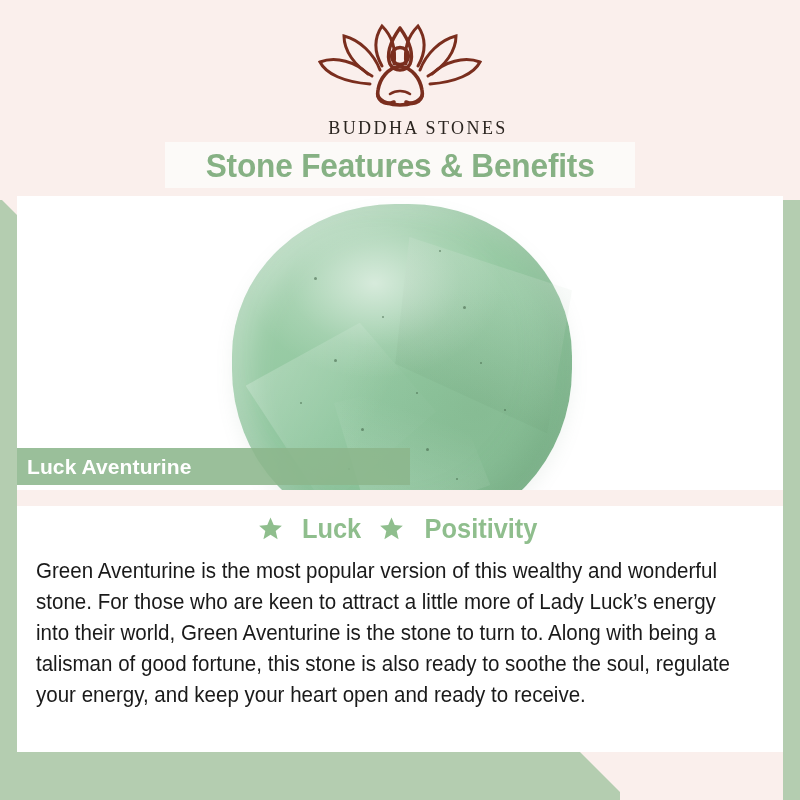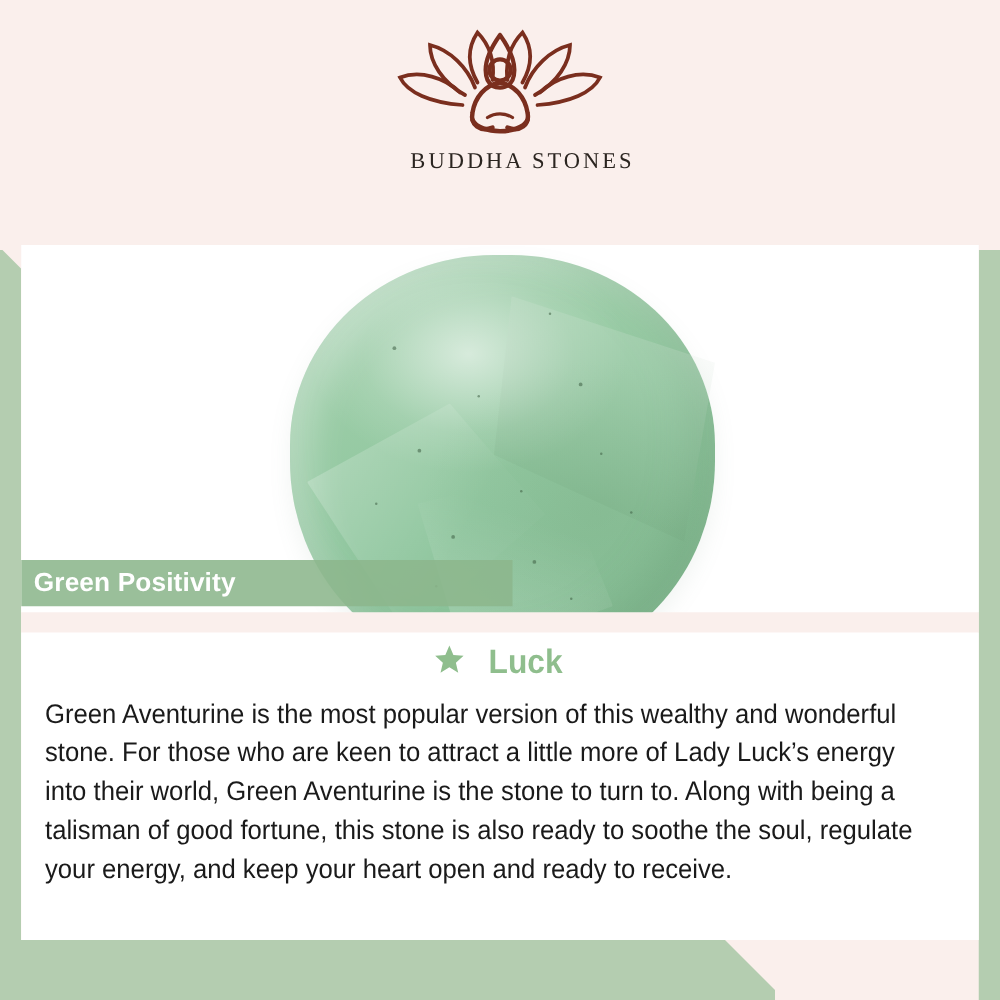--- a/index.html
+++ b/index.html
@@ -244,20 +244,23 @@
           <path d="M90 44 C 102 46, 110 56, 112 68 C 114 78, 106 84, 96 80" stroke-width="3.6"></path>
 
           <path d="M68 74 C 74 86, 106 86, 112 74" stroke-width="3.6"></path>
 
           <path d="M80 72 C 86 68, 94 68, 100 72" stroke-width="2.6"></path>
         </g>
       </svg>
       <span class="logo-text">BUDDHA STONES</span>
     </div>
 
+    <div class="title-banner">
+      <span class="title">Stone Features &amp; Benefits</span>
+    </div>
   </div>
 
   <div class="photo-panel">
     <div class="stone">
       <div class="facet-a"></div>
       <div class="facet-b"></div>
       <div class="facet-c"></div>
       <span class="speck" style="left:24%;top:22%;width:3px;height:3px;"></span>
       <span class="speck" style="left:61%;top:14%;width:2px;height:2px;"></span>
       <span class="speck" style="left:68%;top:31%;width:3px;height:3px;"></span>
@@ -269,34 +272,42 @@
       <span class="speck" style="left:57%;top:74%;width:3px;height:3px;"></span>
       <span class="speck" style="left:80%;top:62%;width:2px;height:2px;"></span>
       <span class="speck" style="left:20%;top:60%;width:2px;height:2px;"></span>
 
       <span class="speck" style="left:66%;top:83%;width:2px;height:2px;"></span>
       <span class="speck" style="left:34%;top:80%;width:2px;height:2px;"></span>
     </div>
   </div>
 
   <div class="stone-label">
-    <span class="label-text">Green Positivity</span>
+    <span class="label-text">Luck Aventurine</span>
   </div>
 
   <div class="separator"></div>
 
   <div class="text-panel">
 
     <div class="benefits">
       <div class="benefit">
         <span class="star">
           <svg width="25" height="25" viewBox="0 0 24 24">
               <polygon fill="#8FBE8D" points="12,1.4 15.1,8.6 22.9,9.3 17,14.5 18.8,22.2 12,18.1 5.2,22.2 7,14.5 1.1,9.3 8.9,8.6"></polygon>
             </svg>
         </span>
         <span class="benefit-label">Luck</span>
       </div>
+      <div class="benefit">
+        <span class="star">
+          <svg width="25" height="25" viewBox="0 0 24 24">
+              <polygon fill="#8FBE8D" points="12,1.4 15.1,8.6 22.9,9.3 17,14.5 18.8,22.2 12,18.1 5.2,22.2 7,14.5 1.1,9.3 8.9,8.6"></polygon>
+            </svg>
+        </span>
+        <span class="benefit-label">Positivity</span>
+      </div>
     </div>
 
     <p class="body-copy">Green Aventurine is the most popular version of this wealthy and wonderful stone. For those who are keen to attract a little more of Lady Luck’s energy into their world, Green Aventurine is the stone to turn to. Along with being a talisman of good fortune, this stone is also ready to soothe the soul, regulate your energy, and keep your heart open and ready to receive.</p>
   </div>
 
 </div>
 
 </body></html>

